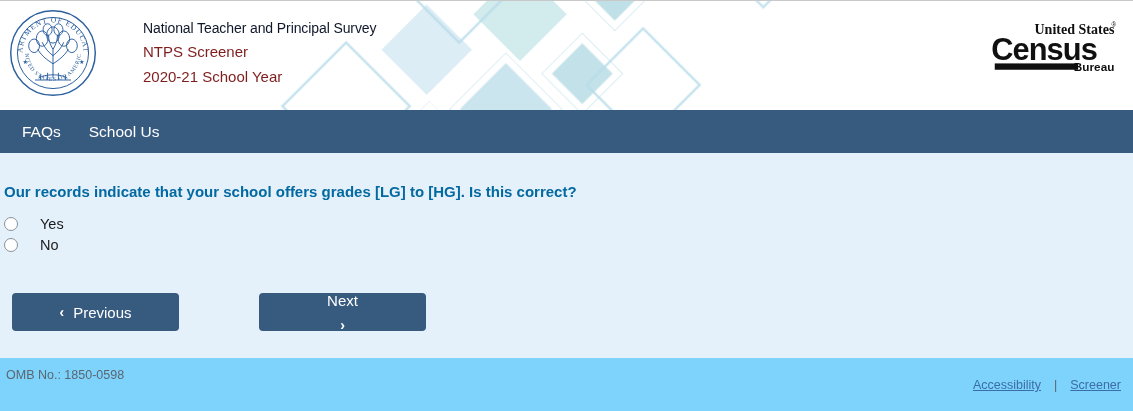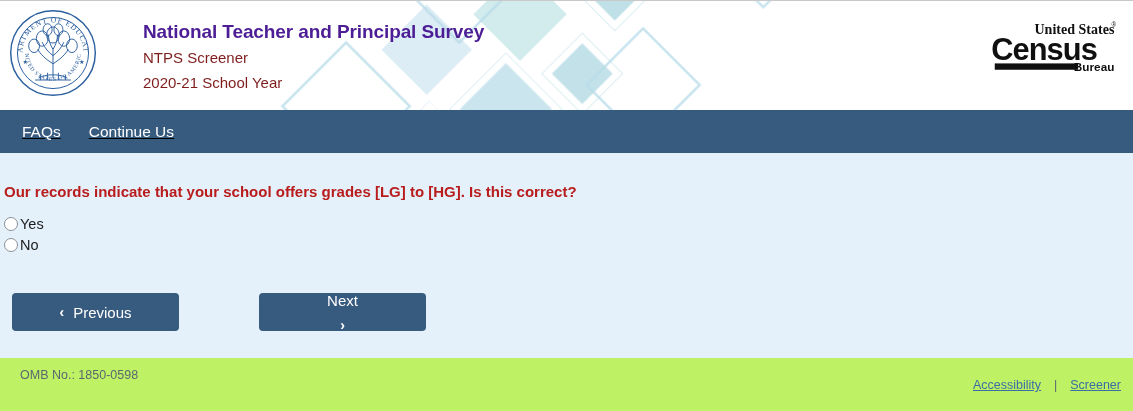--- a/index.html
+++ b/index.html
@@ -31,64 +31,64 @@
   .seal {
     width:90px; height:90px;
     margin:7px 0 0 8px;
     flex:0 0 auto;
   }
   .title-block {
     margin-left:45px;
     padding-top:19px;
   }
   .title-main {
-    font-size:19px; font-weight:bold;
-    color:#4c1d95; letter-spacing:-0.1px;
+    font-size:14px; font-weight:normal;
+    color:#0f172a; letter-spacing:-0.1px;
     line-height:1.25;
   }
   .title-sub {
     font-size:15px; color:#7f1d1d;
     line-height:1.55; margin-top:2px;
   }
   .census-logo {
     position:absolute; right:15px; top:18px;
     width:145px; z-index:3;
   }
 
   
   .navbar {
     width:1133px; height:43px;
     background:#375a7f;
     display:flex; align-items:center;
     padding:0 8px;
   }
-  .nav-left { display:flex; align-items:flex-end; gap:0px;text-decoration:underline; }
+  .nav-left { display:flex; align-items:flex-end; gap:0px; }
   .nav-link {
     color:#ffffff; font-size:15.5px;
     text-decoration:none;
     padding:0 14px;
     white-space:nowrap;
     cursor:pointer;
   }
   .nav-right { margin-left:auto; padding-right:6px; }
 
   
   .content {
     width:1133px; height:205px;
     background:#e4f0fa;
     padding:30px 0 0 4px;
   }
   .question {
     font-size:15px; font-weight:bold;
-    color:#b91c1c;
+    color:#0369a1;
     margin-bottom:16px;
   }
   .radio-row {
     display:flex; align-items:center;
-    gap:2px; margin-bottom:5px;
+    gap:22px; margin-bottom:5px;
     cursor:pointer; width:max-content;
   }
   .radio-circle {
     width:14px; height:14px;
     border:1.4px solid #8a9199;
     border-radius:50%;
     background:#ffffff;
     flex:0 0 auto;
   }
   .radio-label {
@@ -107,23 +107,23 @@
     gap:9px;
     cursor:pointer;
   }
   .btn-prev { width:167px; margin-left:8px; }
   .btn-next { width:167px; margin-left:80px;flex-direction:column; }
   .chev { font-size:14px; line-height:1; font-weight:bold; }
 
   
   .footer {
     width:1133px; height:53px;
-    background:#bef264;
+    background:#7dd3fc;
     display:flex; align-items:flex-start;
-    padding:7px 12px 0 20px;
+    padding:7px 12px 0 6px;
   }
   .footer-left { font-size:12.5px; color:#5b6770; line-height:1.65; }
   .footer-right {
     margin-left:auto;
     display:flex; align-items:flex-end; gap:13px;
     font-size:12.5px; padding-top:13px;
   }
   .footer-link {
     color:#3b6ea5; text-decoration:underline;
     cursor:pointer;
@@ -230,21 +230,21 @@
     <text x="158" y="9" text-anchor="end" font-family="'Liberation Sans', sans-serif" font-size="7" fill="#101010">®</text>
     <text x="20" y="45" font-family="'Liberation Sans', sans-serif" font-size="34" font-weight="bold" fill="#101010" letter-spacing="-1">Census</text>
     <rect x="24" y="49" width="92" height="7" fill="#101010"></rect>
     <text x="156" y="57" text-anchor="end" font-family="'Liberation Sans', sans-serif" font-size="13" font-weight="bold" fill="#101010">Bureau</text>
   </svg>
 </div>
 
 <div class="navbar">
   <div class="nav-left">
     <a class="nav-link">FAQs</a>
-    <a class="nav-link">Continue Us</a>
+    <a class="nav-link">School Us</a>
   </div>
 </div>
 
 <div class="content">
   <div class="question">Our records indicate that your school offers grades [LG] to [HG]. Is this correct?</div>
 
   <div class="radio-row">
     <span class="radio-circle"></span>
     <span class="radio-label">Yes</span>
   </div>

